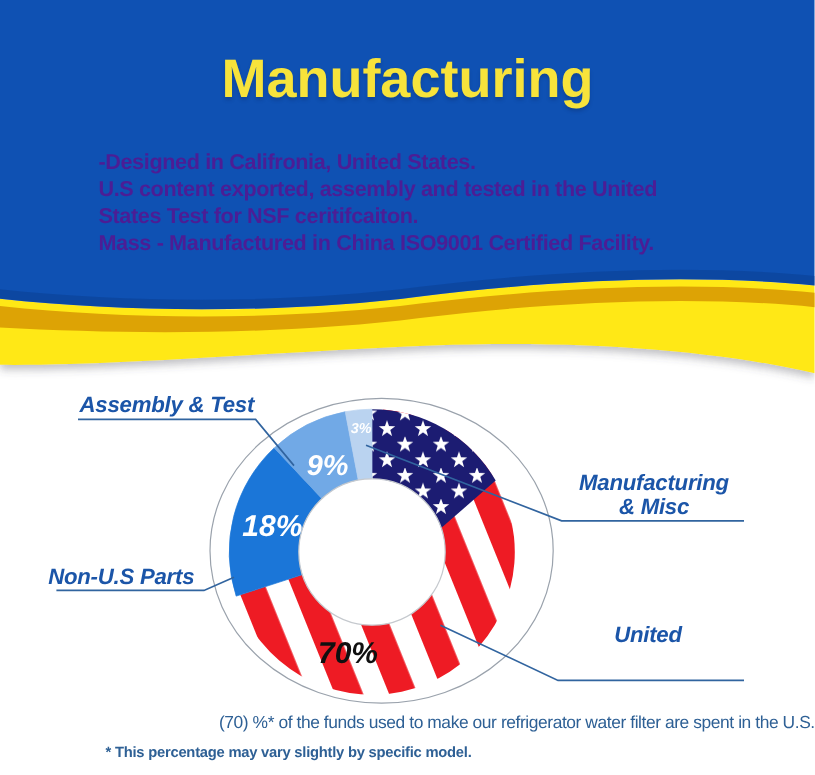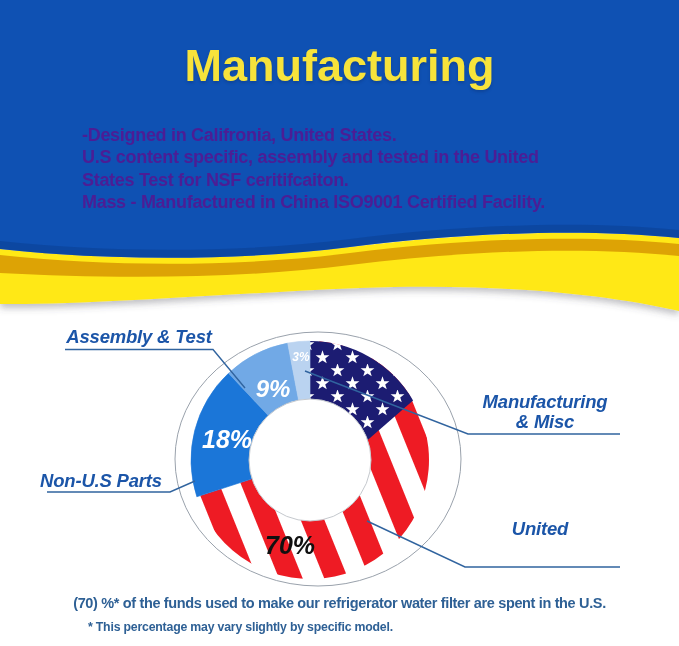--- a/index.html
+++ b/index.html
@@ -20,22 +20,22 @@
   #co-nonus{left:31px;top:471px;width:140px;}
   #co-admin{left:455px;top:392px;width:180px;}
   #co-uscontent{left:440px;top:519px;width:200px;}
 
   .pct{position:absolute;transform:translate(-50%,-50%);font-style:italic;font-weight:800;white-space:nowrap;}
   #pct-70{left:290px;top:545px;font-size:25px;color:#101010;}
   #pct-18{left:227px;top:439px;font-size:25px;color:#ffffff;}
   #pct-9{left:273px;top:389px;font-size:24px;color:#ffffff;}
   #pct-3{left:301px;top:357px;font-size:12px;color:#ffffff;}
 
-  .footer-1{position:absolute;left:0;top:595px;width:679px;text-align:center;
-            color:#2e6095;font-size:14.5px;letter-spacing:-0.35px;font-weight:bold;}
+  .footer-1{position:absolute;left:0;top:595px;width:679px;text-align:right;
+            color:#2e6095;font-size:14.5px;letter-spacing:-0.35px;}
   .footer-2{position:absolute;left:88px;top:620px;color:#2e6095;font-size:12.3px;
             font-weight:700;letter-spacing:-0.2px;}
 </style>
 </head>
 <body>
 
 <div id="stage">
 
   <svg id="waves" width="679" height="340" viewBox="0 0 679 340" style="z-index:1;">
     <defs>
@@ -81,21 +81,21 @@
       <polyline points="620,567 465,567 367,521"></polyline>
     </g>
   </svg>
 
   <div class="layer-text">
 
     <div class="title">Manufacturing</div>
 
     <div class="body-text">
       <div>-Designed in Califronia, United States.</div>
-      <div>U.S content specific, assembly and tested in the United</div>
+      <div>U.S content exported, assembly and tested in the United</div>
       <div>States Test for NSF ceritifcaiton.</div>
       <div>Mass - Manufactured in China ISO9001 Certified Facility.</div>
     </div>
 
     <div class="callout" id="co-assembly">
       <div>Assembly &amp; Test</div>
     </div>
     <div class="callout" id="co-nonus">
       <div>Non-U.S Parts</div>
     </div>

